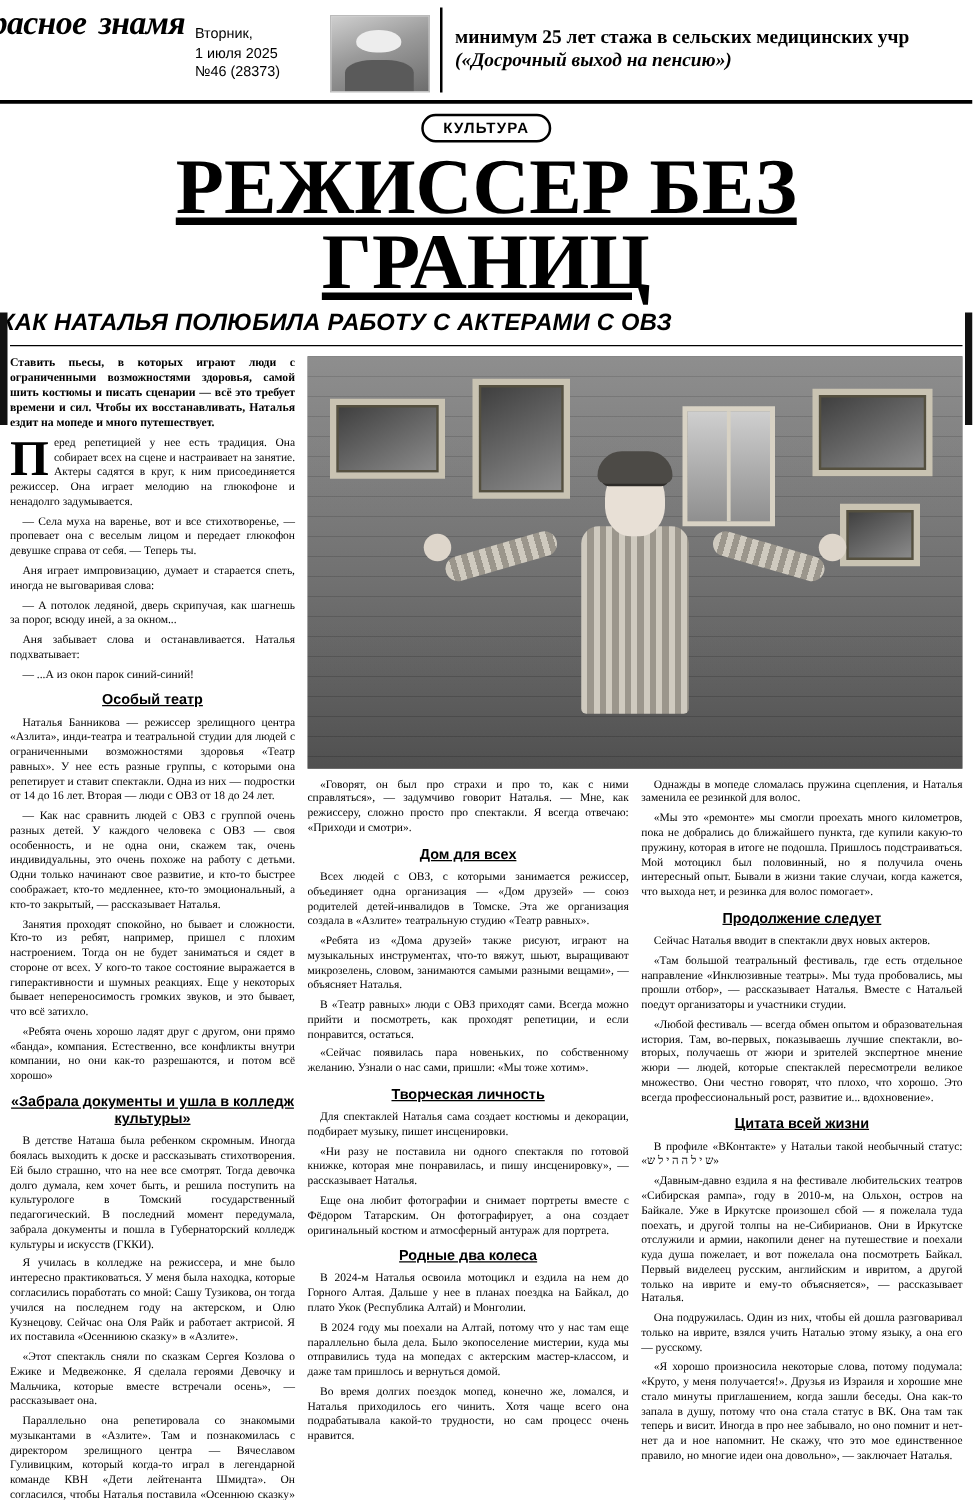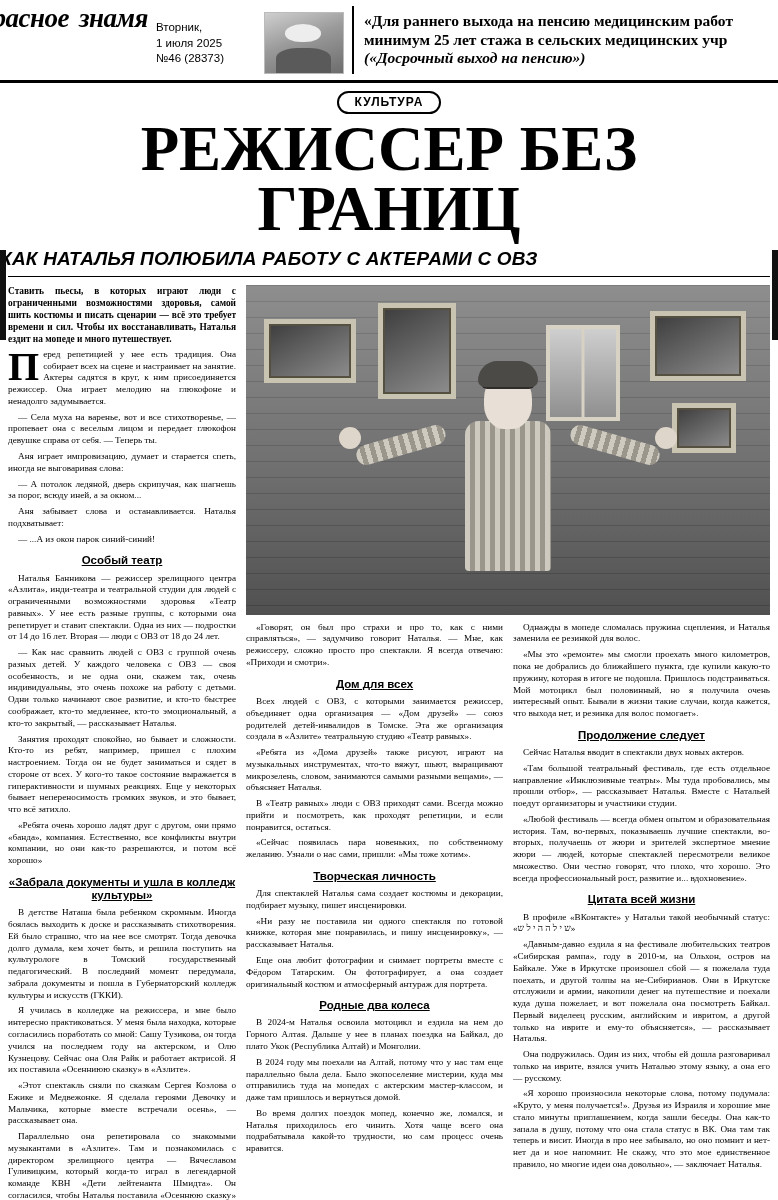--- a/index.html
+++ b/index.html
@@ -107,20 +107,21 @@
   
   .headline {
     text-align: center;
     font-family: "Liberation Serif", serif;
     font-weight: bold;
     font-size: 63px;
     line-height: 0.95;
     letter-spacing: 0px;
     margin: 6px 0 0 0;
     padding: 0 6px;
+    text-decoration: underline;
   }
   .subhead {
     text-align: left;
     font-family: "Liberation Sans", sans-serif;
     font-weight: bold;
     font-size: 19px;
     letter-spacing: 0.2px;
     margin: 8px 10px 0 0;
     font-style: italic;
   }
@@ -261,21 +262,20 @@
       <div class="logo-line1">красное</div>
       <div class="logo-line2">знамя</div>
     </div>
     <div class="issue-block">
       <div>Вторник,</div>
       <div>1 июля 2025</div>
       <div>№46 (28373)</div>
     </div>
     <div class="mast-photo"></div>
     <div class="mast-quote">
-      <div class="q1">«Для раннего выхода на пенсию медицинским работ</div>
       <div class="q2">минимум 25 лет стажа в сельских медицинских учр</div>
       <div class="q3">(«Досрочный выход на пенсию»)</div>
     </div>
   </div>
   <div class="rule-thick"></div>
 
   <div class="rubric-wrap">
     <span class="rubric">КУЛЬТУРА</span>
   </div>
 

